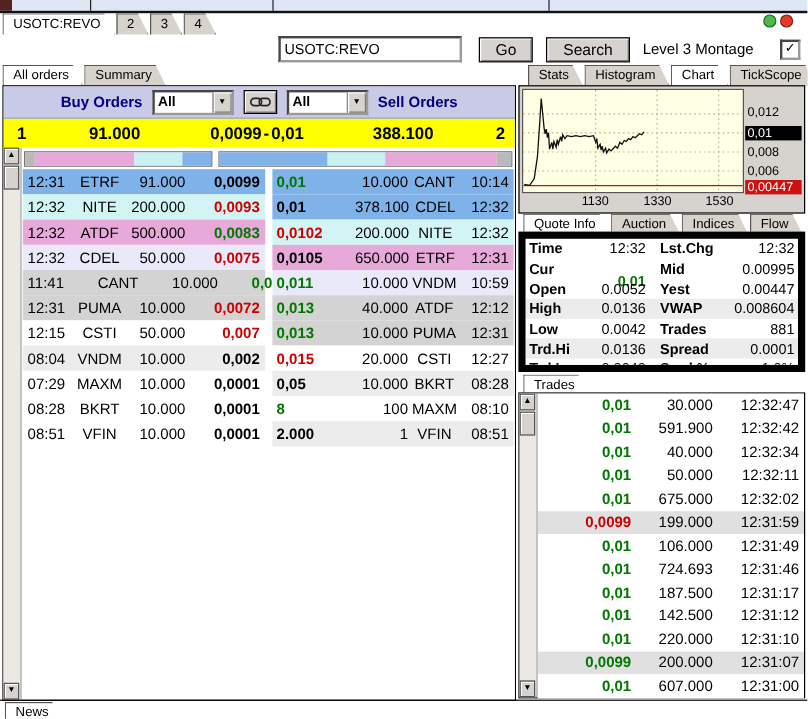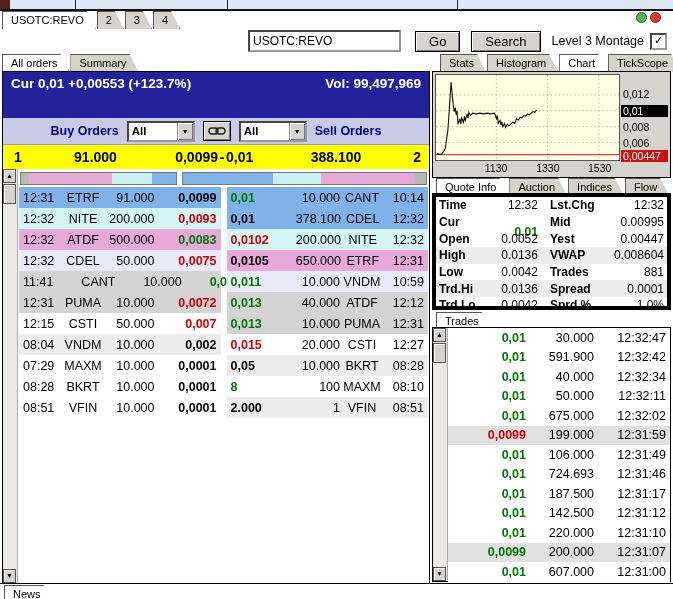--- a/index.html
+++ b/index.html
@@ -30,21 +30,21 @@
   
   #titlerow{position:absolute;top:30px;left:6px;right:6px;height:22px;display:flex;align-items:center;}
   #page-title{font-weight:bold;font-size:13px;}
   #titlerow .spacer{flex:1;}
   #symbol-input{width:143px;height:16px;border:2px inset #9a9a9a;background:#fff;font-size:12px;padding:1px 3px;display:flex;align-items:center;margin-right:14px;}
   .btn{
     background:#d6d3ce;border:1px solid #000;
     box-shadow:inset 1px 1px 0 #ffffff, inset -1px -1px 0 #7a7a7a;
     font-size:13px;padding:2px 13px;margin-right:11px;cursor:default;white-space:nowrap;
   }
-  #level3-label{font-size:12.5px;margin-right:6px;white-space:nowrap;}
+  #level3-label{font-size:12.5px;margin-right:22px;white-space:nowrap;}
   #level3-check{width:13px;height:13px;background:#fff;border:2px inset #9a9a9a;font-size:11px;font-weight:bold;line-height:10px;text-align:center;}
   
   #left-tabs{position:absolute;top:54px;left:2px;}
   #montage{position:absolute;top:71px;left:2px;width:426px;height:511px;border:1px solid #000;background:#fff;display:flex;flex-direction:column;}
   #navyhdr{height:46px;background:#22229a;color:#fff;font-weight:bold;font-size:13.5px;display:flex;justify-content:space-between;padding:4px 8px 0 8px;box-sizing:border-box;}
   #filters{height:26px;background:#c9c9e8;display:flex;align-items:center;justify-content:center;gap:8px;border-bottom:1px solid #9a9ac0;}
   .flabel{color:#00007a;font-weight:bold;font-size:12.5px;}
   .dropdown{width:64px;height:17px;border:2px inset #9a9a9a;background:#fff;display:flex;align-items:center;}
   .dropdown .val{flex:1;font-weight:bold;font-size:11.5px;padding-left:3px;}
   .dd-btn{width:15px;height:100%;background:#d6d3ce;border-left:1px solid #888;box-shadow:inset 1px 1px 0 #fff,inset -1px -1px 0 #7a7a7a;font-size:7px;display:flex;align-items:center;justify-content:center;}
@@ -78,21 +78,21 @@
   #chart-inner{width:100%;height:100%;display:grid;grid-template-columns:1fr 48px;grid-template-rows:1fr 14px;}
   #plot{position:relative;border:1px solid #555;background:#ffffe4;overflow:hidden;}
   #plot svg{position:absolute;inset:0;width:100%;height:100%;}
   #ylabels{position:relative;font-size:10.5px;}
   .ylab{position:absolute;left:3px;right:0;transform:translateY(-50%);white-space:nowrap;line-height:12px;}
   .ylab.black{background:#000;color:#fff;padding:0 2px;left:1px;}
   .ylab.red{background:#cc1111;color:#fff;padding:0 2px;left:1px;}
   #xlabels{position:relative;font-size:10.5px;}
   .xlab{position:absolute;top:1px;transform:translateX(-50%);}
   #quote-tabs{position:absolute;top:178px;left:436px;}
-  #quotebox{position:absolute;top:193px;left:432px;width:239px;height:117px;border:4px solid #000000;background:#fff;box-sizing:border-box;overflow:hidden;}
+  #quotebox{position:absolute;top:193px;left:432px;width:239px;height:117px;border:6px solid #000000;background:#fff;box-sizing:border-box;overflow:hidden;}
   .q-row{height:16.7px;display:flex;align-items:center;font-size:12px;white-space:nowrap;}
   .q-row .l1{width:48px;font-weight:bold;padding-left:3px;}
   .q-row .v1{flex:1;text-align:right;}
   .q-row .l2{width:58px;font-weight:bold;padding-left:12px;}
   .q-row .v2{flex:1.1;text-align:right;padding-right:3px;}
   #trades-tabwrap{position:absolute;top:312px;left:436px;}
   #tradesbox{position:absolute;top:327px;left:432px;width:239px;height:255px;border:1px solid #000;background:#fff;box-sizing:border-box;}
   #trade-rows{margin-left:15px;}
   .tr-row{height:19.5px;display:flex;align-items:center;font-size:12.5px;white-space:nowrap;}
   .tr-row .p{width:78px;text-align:right;font-weight:bold;}
@@ -130,24 +130,20 @@
   <div class="btn">Search</div>
   <div id="level3-label">Level 3 Montage</div>
   <div id="level3-check">✓</div>
 </div>
 
 <div id="left-tabs" class="tabbar">
     <div class="tab active">All orders</div>
     <div class="tab">Summary</div>
   </div>
 <div id="montage">
-  <div id="navyhdr">
-    <span>Cur 0,01 +0,00553 (+123.7%)</span>
-    <span>Vol: 99,497,969</span>
-  </div>
   <div id="filters">
     <span class="flabel">Buy Orders</span>
     <div class="dropdown">
       <span class="val">All</span>
       <span class="dd-btn">▼</span>
     </div>
     <div class="chainbtn">
       <svg width="18" height="10" viewBox="0 0 18 10">
         <rect x="1" y="2" width="9" height="6" rx="3" fill="none" stroke="#222" stroke-width="1.4"></rect>
         <rect x="8" y="2" width="9" height="6" rx="3" fill="none" stroke="#222" stroke-width="1.4"></rect>

